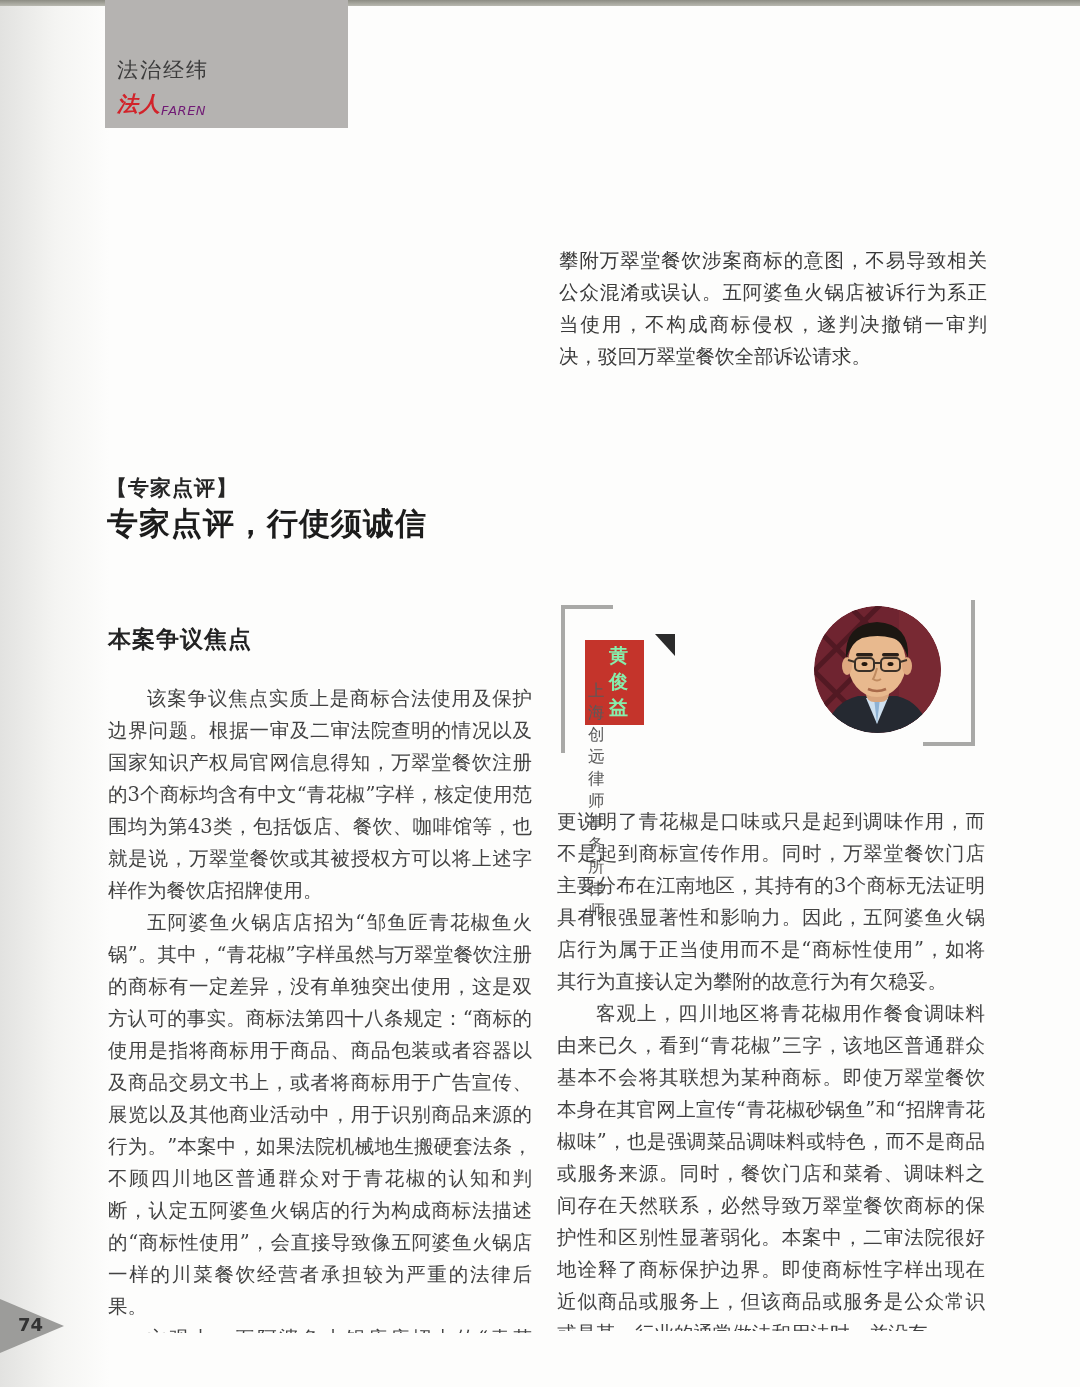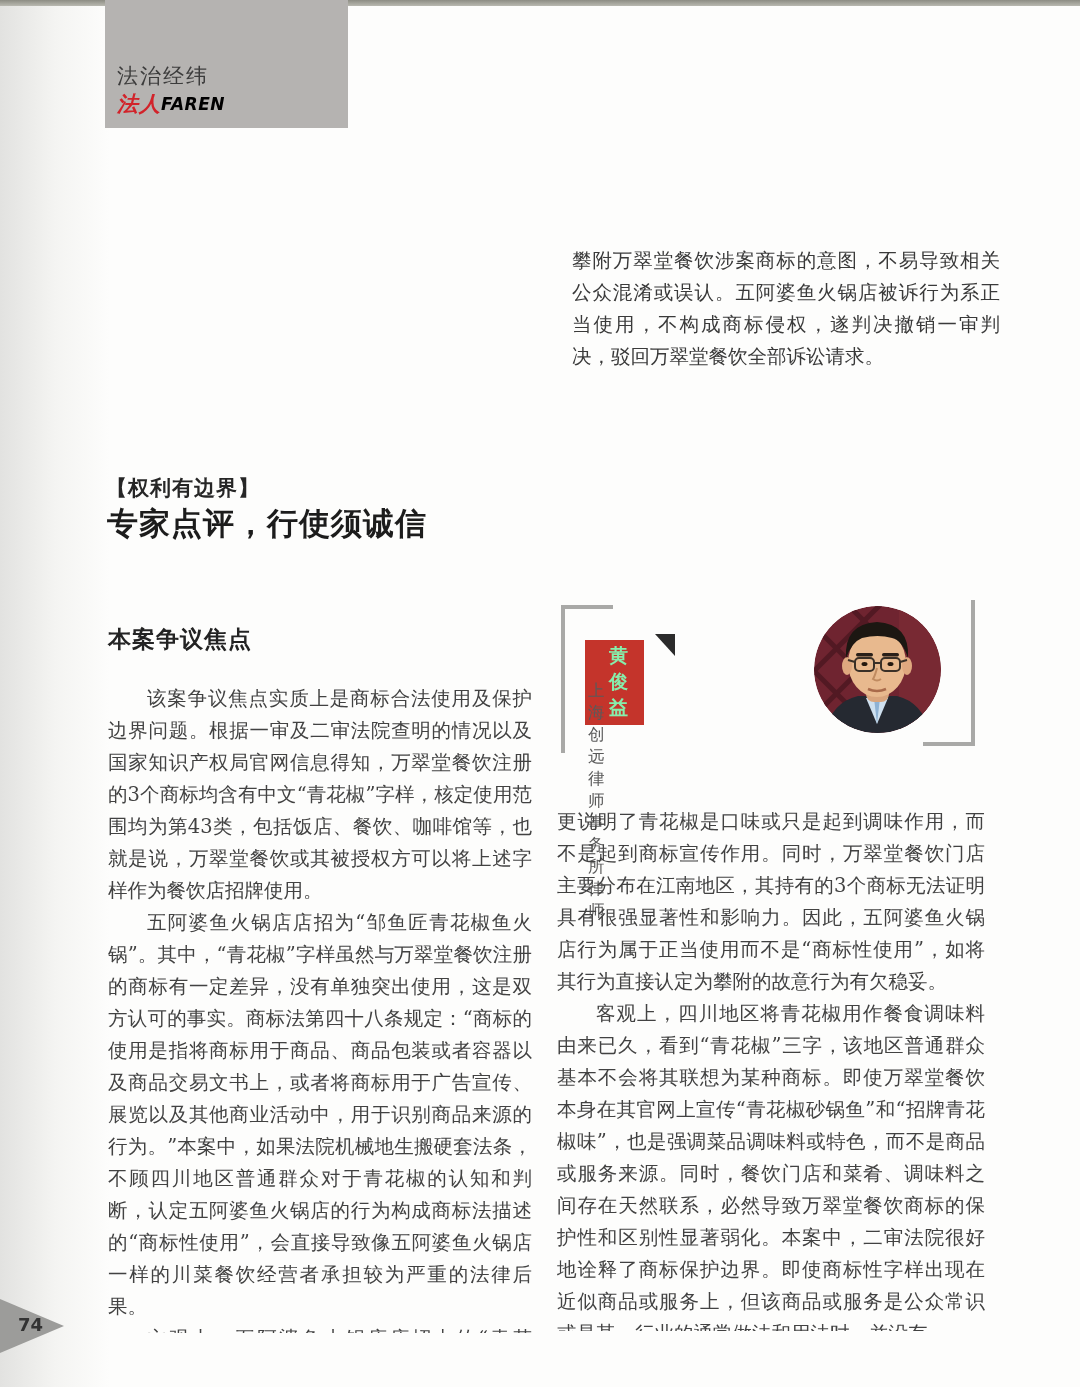--- a/index.html
+++ b/index.html
@@ -19,40 +19,40 @@
     background: linear-gradient(to bottom, #8d8d84, #b9b9b1);
   }
   
   .masthead {
     position: absolute; left: 105px; top: 0; width: 243px; height: 128px;
     background: #b5b3b1;
     padding: 0 0 10px 12px;
     display: flex; flex-direction: column; justify-content: flex-end;
   }
   .column-name {
-    font-size: 21px; color: #3c3c3c; letter-spacing: 2px; 
-  }
-  .logo { display: flex; align-items: center; }
+    font-size: 21px; color: #3c3c3c; letter-spacing: 2px; margin-bottom: 6px;
+  }
+  .logo { display: flex; align-items: flex-end; }
   .logo-cn {
     font-size: 21px; font-weight: bold; font-style: italic;
     color: #d2232a; letter-spacing: 1px;
   }
   .logo-en {
-    font-size: 17px; font-weight: bold; font-style: italic;
-    color: #000000; letter-spacing: 0.5px;
+    font-size: 13px; font-weight: normal; font-style: italic;
+    color: #701a75; letter-spacing: 0.5px;
   }
   
   .intro-left, .intro-right {
     position: absolute; top: 245px;
     font-family: "DejaVu Serif", "Liberation Serif", serif;
     font-size: 19.5px; line-height: 32px; color: #3a3a3a;
     text-align: justify;
   }
   .intro-left  { left: 108px; width: 424px; }
-  .intro-right { left: 572px; width: 428px; }
+  .intro-right { left: 559px; width: 428px; }
   
   .section-tag {
     position: absolute; left: 106px; top: 474px;
     font-size: 21px; font-weight: bold; color: #262626; letter-spacing: 1px;
   }
   .section-headline {
     position: absolute; left: 107px; top: 503px;
     font-size: 31px; font-weight: bold; color: #1c1c1c; letter-spacing: 1px;
   }
   .focus-subheading {
@@ -126,21 +126,21 @@
     <div class="logo">
       <span class="logo-cn">法人</span>
       <span class="logo-en">FAREN</span>
     </div>
   </div>
 
   <div class="intro-right">
     <p>攀附万翠堂餐饮涉案商标的意图，不易导致相关公众混淆或误认。五阿婆鱼火锅店被诉行为系正当使用，不构成商标侵权，遂判决撤销一审判决，驳回万翠堂餐饮全部诉讼请求。</p>
   </div>
 
-  <div class="section-tag">【权利有边界】</div>
+  <div class="section-tag">【专家点评】</div>
   <div class="section-headline">专家点评，行使须诚信</div>
   <div class="focus-subheading">本案争议焦点</div>
 
   <div class="body-col body-left">
     <p class="indent">该案争议焦点实质上是商标合法使用及保护边界问题。根据一审及二审法院查明的情况以及国家知识产权局官网信息得知，万翠堂餐饮注册的3个商标均含有中文“青花椒”字样，核定使用范围均为第43类，包括饭店、餐饮、咖啡馆等，也就是说，万翠堂餐饮或其被授权方可以将上述字样作为餐饮店招牌使用。</p>
     <p class="indent">五阿婆鱼火锅店店招为“邹鱼匠青花椒鱼火锅”。其中，“青花椒”字样虽然与万翠堂餐饮注册的商标有一定差异，没有单独突出使用，这是双方认可的事实。商标法第四十八条规定：“商标的使用是指将商标用于商品、商品包装或者容器以及商品交易文书上，或者将商标用于广告宣传、展览以及其他商业活动中，用于识别商品来源的行为。”本案中，如果法院机械地生搬硬套法条，不顾四川地区普通群众对于青花椒的认知和判断，认定五阿婆鱼火锅店的行为构成商标法描述的“商标性使用”，会直接导致像五阿婆鱼火锅店一样的川菜餐饮经营者承担较为严重的法律后果。</p>
     <p class="indent">主观上，五阿婆鱼火锅店店招中的“青花椒”并不存在突出、放大或标注特别使用的情况。该店将商标“邹鱼匠”放在“青花椒”之前共同使用在店招中，</p>
   </div>
 
   <div class="expert-card">

